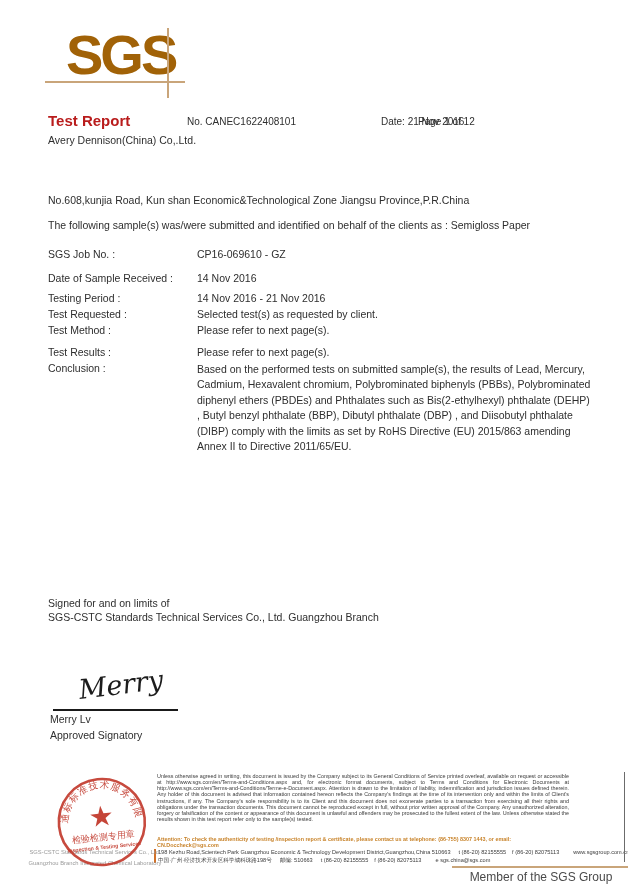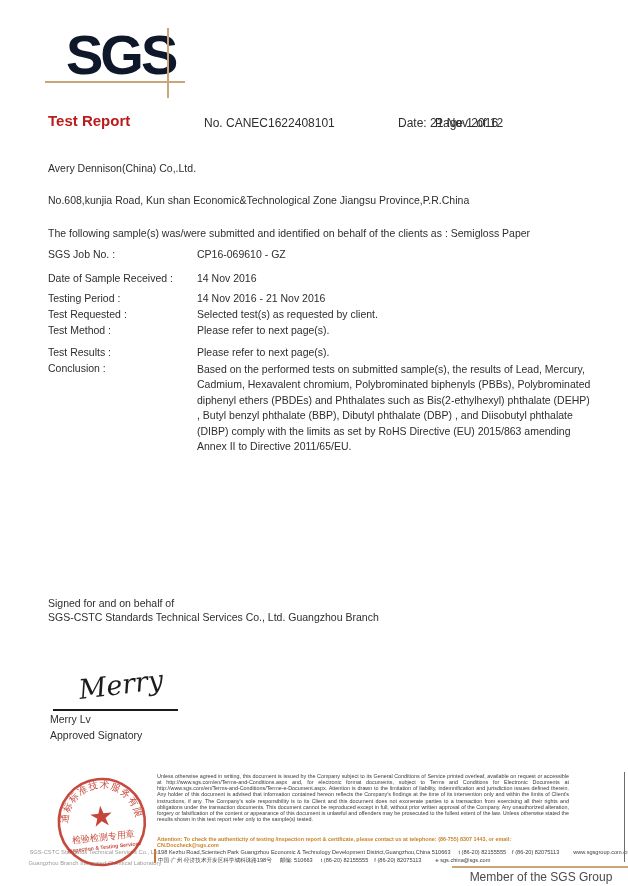--- a/index.html
+++ b/index.html
@@ -2,26 +2,26 @@
 <html><head>
 <meta charset="utf-8">
 <style>
   html,body{margin:0;padding:0;background:#ffffff;}
   #page{
     position:relative;width:628px;height:886px;background:#ffffff;overflow:hidden;
     font-family:"Liberation Sans","DejaVu Sans",sans-serif;color:#2e2e2e;
   }
   .abs{position:absolute;}
   
-  .logo-text{font-weight:bold;font-size:56px;color:#0f172a;letter-spacing:-3px;line-height:1;}
+  .logo-text{font-weight:bold;font-size:56px;color:#a16207;letter-spacing:-3px;line-height:1;}
   .logo-hline{background:#c9a57a;height:2px;}
   .logo-vline{background:#c9a57a;width:2px;}
   
   .doc-title{font-size:15px;font-weight:bold;color:#b91c1c;}
-  .title-meta{font-size:12px;color:#2e2e2e;margin-left:17px;}
+  .title-meta{font-size:10px;color:#2e2e2e;}
   
   .body-text{font-size:10.5px;color:#2e2e2e;}
   .client-line{line-height:24px;}
   .field-label{position:absolute;left:48px;font-size:10.5px;}
   .field-value{position:absolute;left:197px;font-size:10.5px;}
   .conclusion-value{width:398px;line-height:15.4px;}
   
   .sig-line{background:#1a1a1a;height:1.5px;}
   
   .stamp-svg{transform:rotate(-6deg);z-index:2;}
@@ -44,24 +44,24 @@
 
   <div class="abs logo-text" style="left:66px;top:27px;">SGS</div>
   <div class="abs logo-hline" style="left:45px;top:81px;width:140px;"></div>
   <div class="abs logo-vline" style="left:167px;top:28px;height:70px;"></div>
 
   <div class="abs doc-title" style="left:48px;top:112px;">Test Report</div>
   <div class="abs title-meta" style="left:187px;top:116px;">No. CANEC1622408101</div>
   <div class="abs title-meta" style="left:333px;top:116px;padding-left:48px;">Date: 21 Nov 2016</div>
   <div class="abs title-meta" style="left:418px;top:116px;">Page 1 of 12</div>
 
-  <div class="abs body-text client-line" style="left:48px;top:156px;text-align:right;">Avery Dennison(China) Co,.Ltd.</div>
+  <div class="abs body-text client-line" style="left:48px;top:128px;text-align:right;">Avery Dennison(China) Co,.Ltd.</div>
   <div class="abs body-text client-line" style="left:48px;top:164px;margin-top:24px;">No.608,kunjia Road, Kun shan Economic&amp;Technological Zone Jiangsu Province,P.R.China</div>
 
-  <div class="abs body-text" style="left:48px;top:227px;">The following sample(s) was/were submitted and identified on behalf of the clients as : Semigloss Paper</div>
+  <div class="abs body-text" style="left:48px;top:219px;">The following sample(s) was/were submitted and identified on behalf of the clients as : Semigloss Paper</div>
 
   <div>
       <span class="field-label" style="top:248px;text-align:right;">SGS Job No. :</span>
       <span class="field-value" style="top:248px;">CP16-069610 - GZ</span>
     </div>
   <div>
       <span class="field-label" style="top:272px;">Date of Sample Received :</span>
       <span class="field-value" style="top:272px;">14 Nov 2016</span>
     </div>
   <div>
@@ -78,21 +78,21 @@
     </div>
   <div>
       <span class="field-label" style="top:346px;">Test Results :</span>
       <span class="field-value" style="top:346px;">Please refer to next page(s).</span>
     </div>
   <div>
       <span class="field-label" style="top:362px;">Conclusion :</span>
       <span class="field-value conclusion-value" style="top:362px;">Based on the performed tests on submitted sample(s), the results of Lead, Mercury, Cadmium, Hexavalent chromium, Polybrominated biphenyls (PBBs), Polybrominated diphenyl ethers (PBDEs) and Phthalates such as Bis(2-ethylhexyl) phthalate (DEHP) , Butyl benzyl phthalate (BBP), Dibutyl phthalate (DBP) , and Diisobutyl phthalate (DIBP) comply with the limits as set by RoHS Directive (EU) 2015/863 amending Annex II to Directive 2011/65/EU.</span>
     </div>
 
-  <div class="abs body-text" style="left:48px;top:596px;line-height:14px;">Signed for and on behalf of</div>
+  <div class="abs body-text" style="left:48px;top:596px;line-height:14px;">Signed for and on limits of</div>
   <div class="abs body-text" style="left:48px;top:610px;line-height:14px;">SGS-CSTC Standards Technical Services Co., Ltd. Guangzhou Branch</div>
 
   <svg class="abs" style="left:52px;top:665px;" width="150" height="46">
     <text x="28" y="34" font-family="'DejaVu Serif',serif" font-style="italic" font-size="27" fill="#1c1c1c" transform="rotate(-7 28 34)">Merry</text>
   </svg>
   <div class="abs sig-line" style="left:53px;top:709px;width:125px;"></div>
   <div class="abs body-text" style="left:50px;top:713px;">Merry Lv</div>
   <div class="abs body-text" style="left:50px;top:729px;">Approved Signatory</div>
 
   <svg class="abs stamp-svg" style="left:42px;top:776px;" width="120" height="95" viewBox="0 0 120 95">

